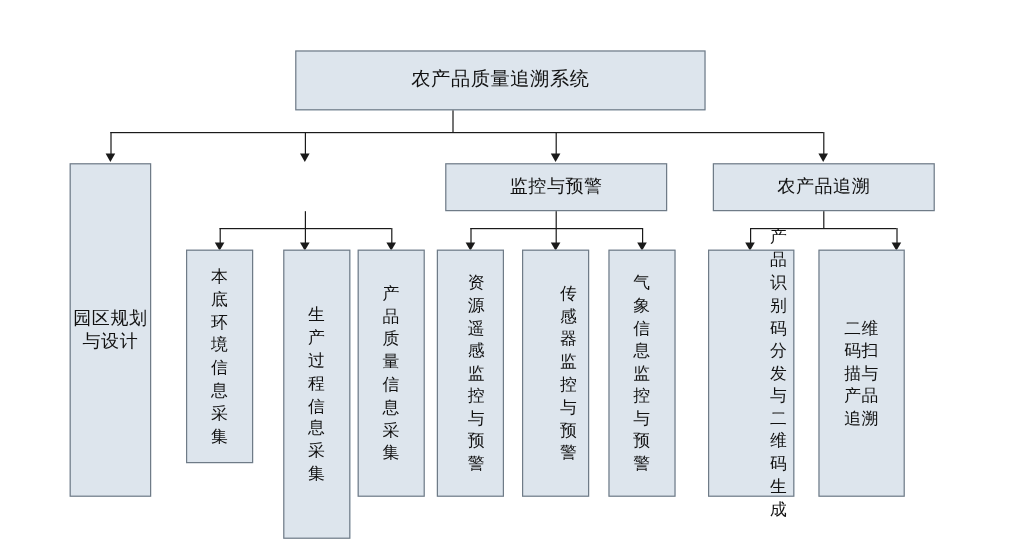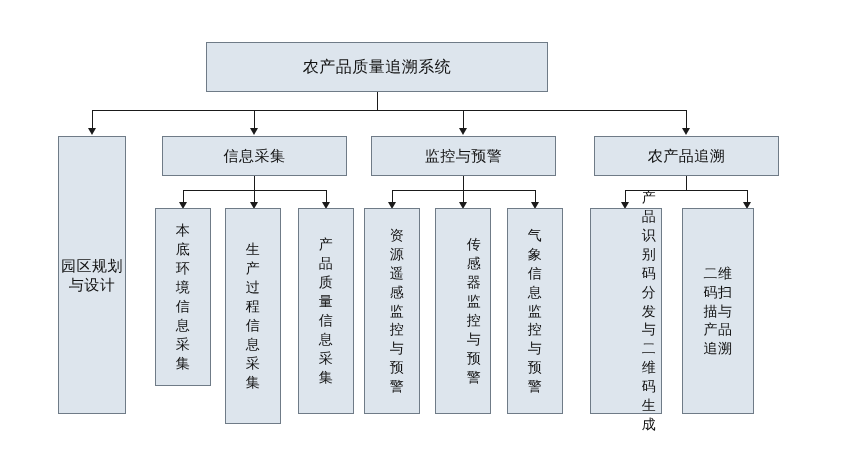--- a/index.html
+++ b/index.html
@@ -26,20 +26,21 @@
     align-items: center;
     justify-content: center;
     text-align: center;
     color: #111111;
     font-size: 15px;
     line-height: 1.28;
     letter-spacing: 0.5px;
   }
   .node.root {
     font-size: 16px;
+    margin-left: 40px;
   }
   .node.level2 {
     font-size: 15px;
   }
   .node.leaf {
     font-size: 14px;
     line-height: 1.35;
     padding: 4px 2px;
   }
   .node.leaf .txt {
@@ -88,36 +89,33 @@
   <div class="conn v" style="left:463px; top:110px; height:20px;"></div>
   <div class="arrow" style="left:459px; top:128px;"></div>
 
   <div class="conn v" style="left:686px; top:110px; height:20px;"></div>
   <div class="arrow" style="left:682px; top:128px;"></div>
 
   <div class="node tall-leaf" style="left:58px; top:136px; width:68px; height:278px;">
     <span class="txt">园区规划与设计</span>
   </div>
 
-  <div class="node level2" style="left:162px; top:136px; width:185px; height:40px;">
-    <span>信息采集</span>
-  </div>
   <div class="conn v" style="left:254px; top:176px; height:14px;"></div>
   <div class="conn h" style="left:183px; top:190px; width:143px;"></div>
   <div class="conn v" style="left:183px; top:190px; height:14px;"></div>
   <div class="arrow" style="left:179px; top:202px;"></div>
   <div class="conn v" style="left:254px; top:190px; height:14px;"></div>
   <div class="arrow" style="left:250px; top:202px;"></div>
   <div class="conn v" style="left:326px; top:190px; height:14px;"></div>
   <div class="arrow" style="left:322px; top:202px;"></div>
 
   <div class="node leaf" style="left:155px; top:208px; width:56px; height:178px;">
     <span class="txt">本底环境信息采集</span>
   </div>
-  <div class="node leaf" style="left:225px; top:208px; width:56px; height:216px;">
+  <div class="node leaf" style="left:236px; top:208px; width:56px; height:241px;">
     <span class="txt">生产过程信息采集</span>
   </div>
   <div class="node leaf" style="left:298px; top:208px; width:56px; height:206px;">
     <span class="txt">产品质量信息采集</span>
   </div>
 
   <div class="node level2" style="left:371px; top:136px; width:185px; height:40px;">
     <span>监控与预警</span>
   </div>
   <div class="conn v" style="left:463px; top:176px; height:14px;"></div>

